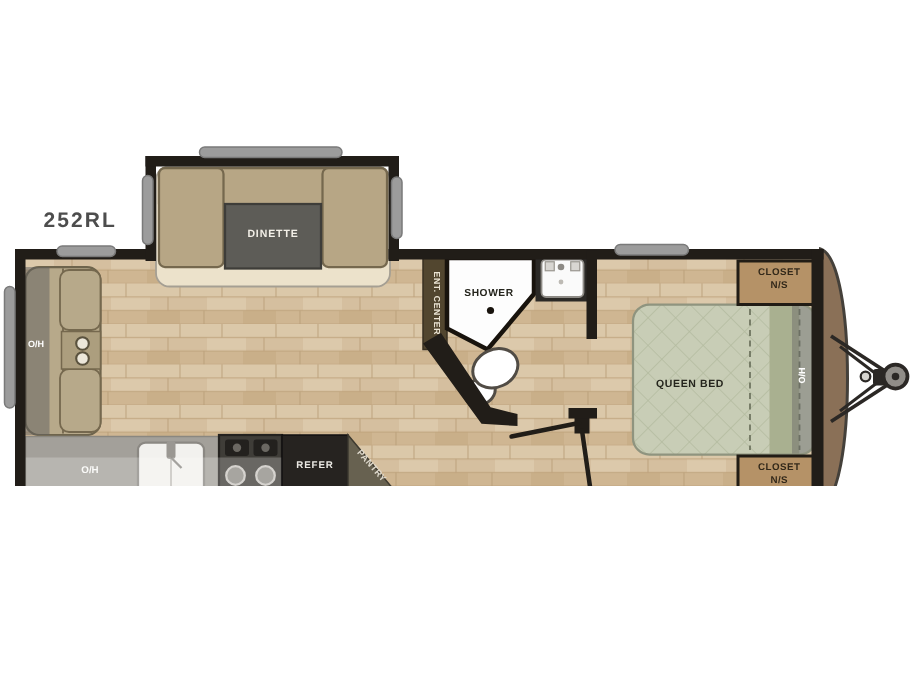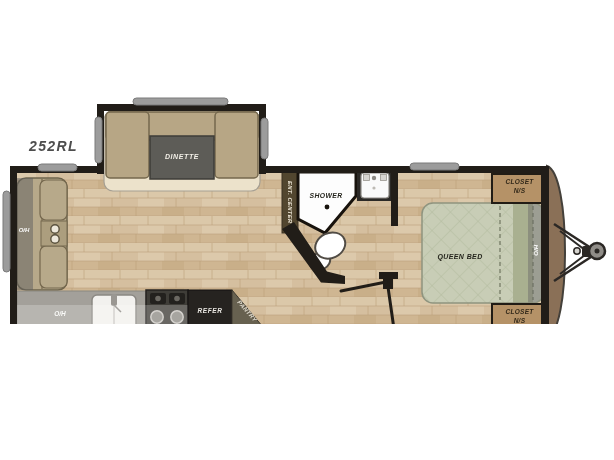--- a/index.html
+++ b/index.html
@@ -1,17 +1,17 @@
 <!DOCTYPE html>
 <html><head>
 <meta charset="utf-8">
 <style>
   html,body{margin:0;padding:0;background:#ffffff;}
   .stage{position:relative;width:614px;height:324px;background:#fff;overflow:hidden;
-         font-family:"Liberation Sans",sans-serif;font-style:italic;}
+         font-family:"Liberation Sans",sans-serif;}
   .stage svg{position:absolute;left:0;top:0;}
   .lbl{position:absolute;font-weight:700;font-family:"Liberation Sans",sans-serif;
        white-space:nowrap;line-height:1.1;}
   .ctr{text-align:center;}
   .model{font-size:14px;letter-spacing:1.4px;color:#4d4d4d;}
   .white{color:#f2efe7;}
   .dark{color:#25251d;}
   .closet{color:#33291a;font-size:6.5px;line-height:9px;letter-spacing:0.3px;text-align:center;}
   .vert{writing-mode:vertical-rl;text-align:center;}
 </style>

